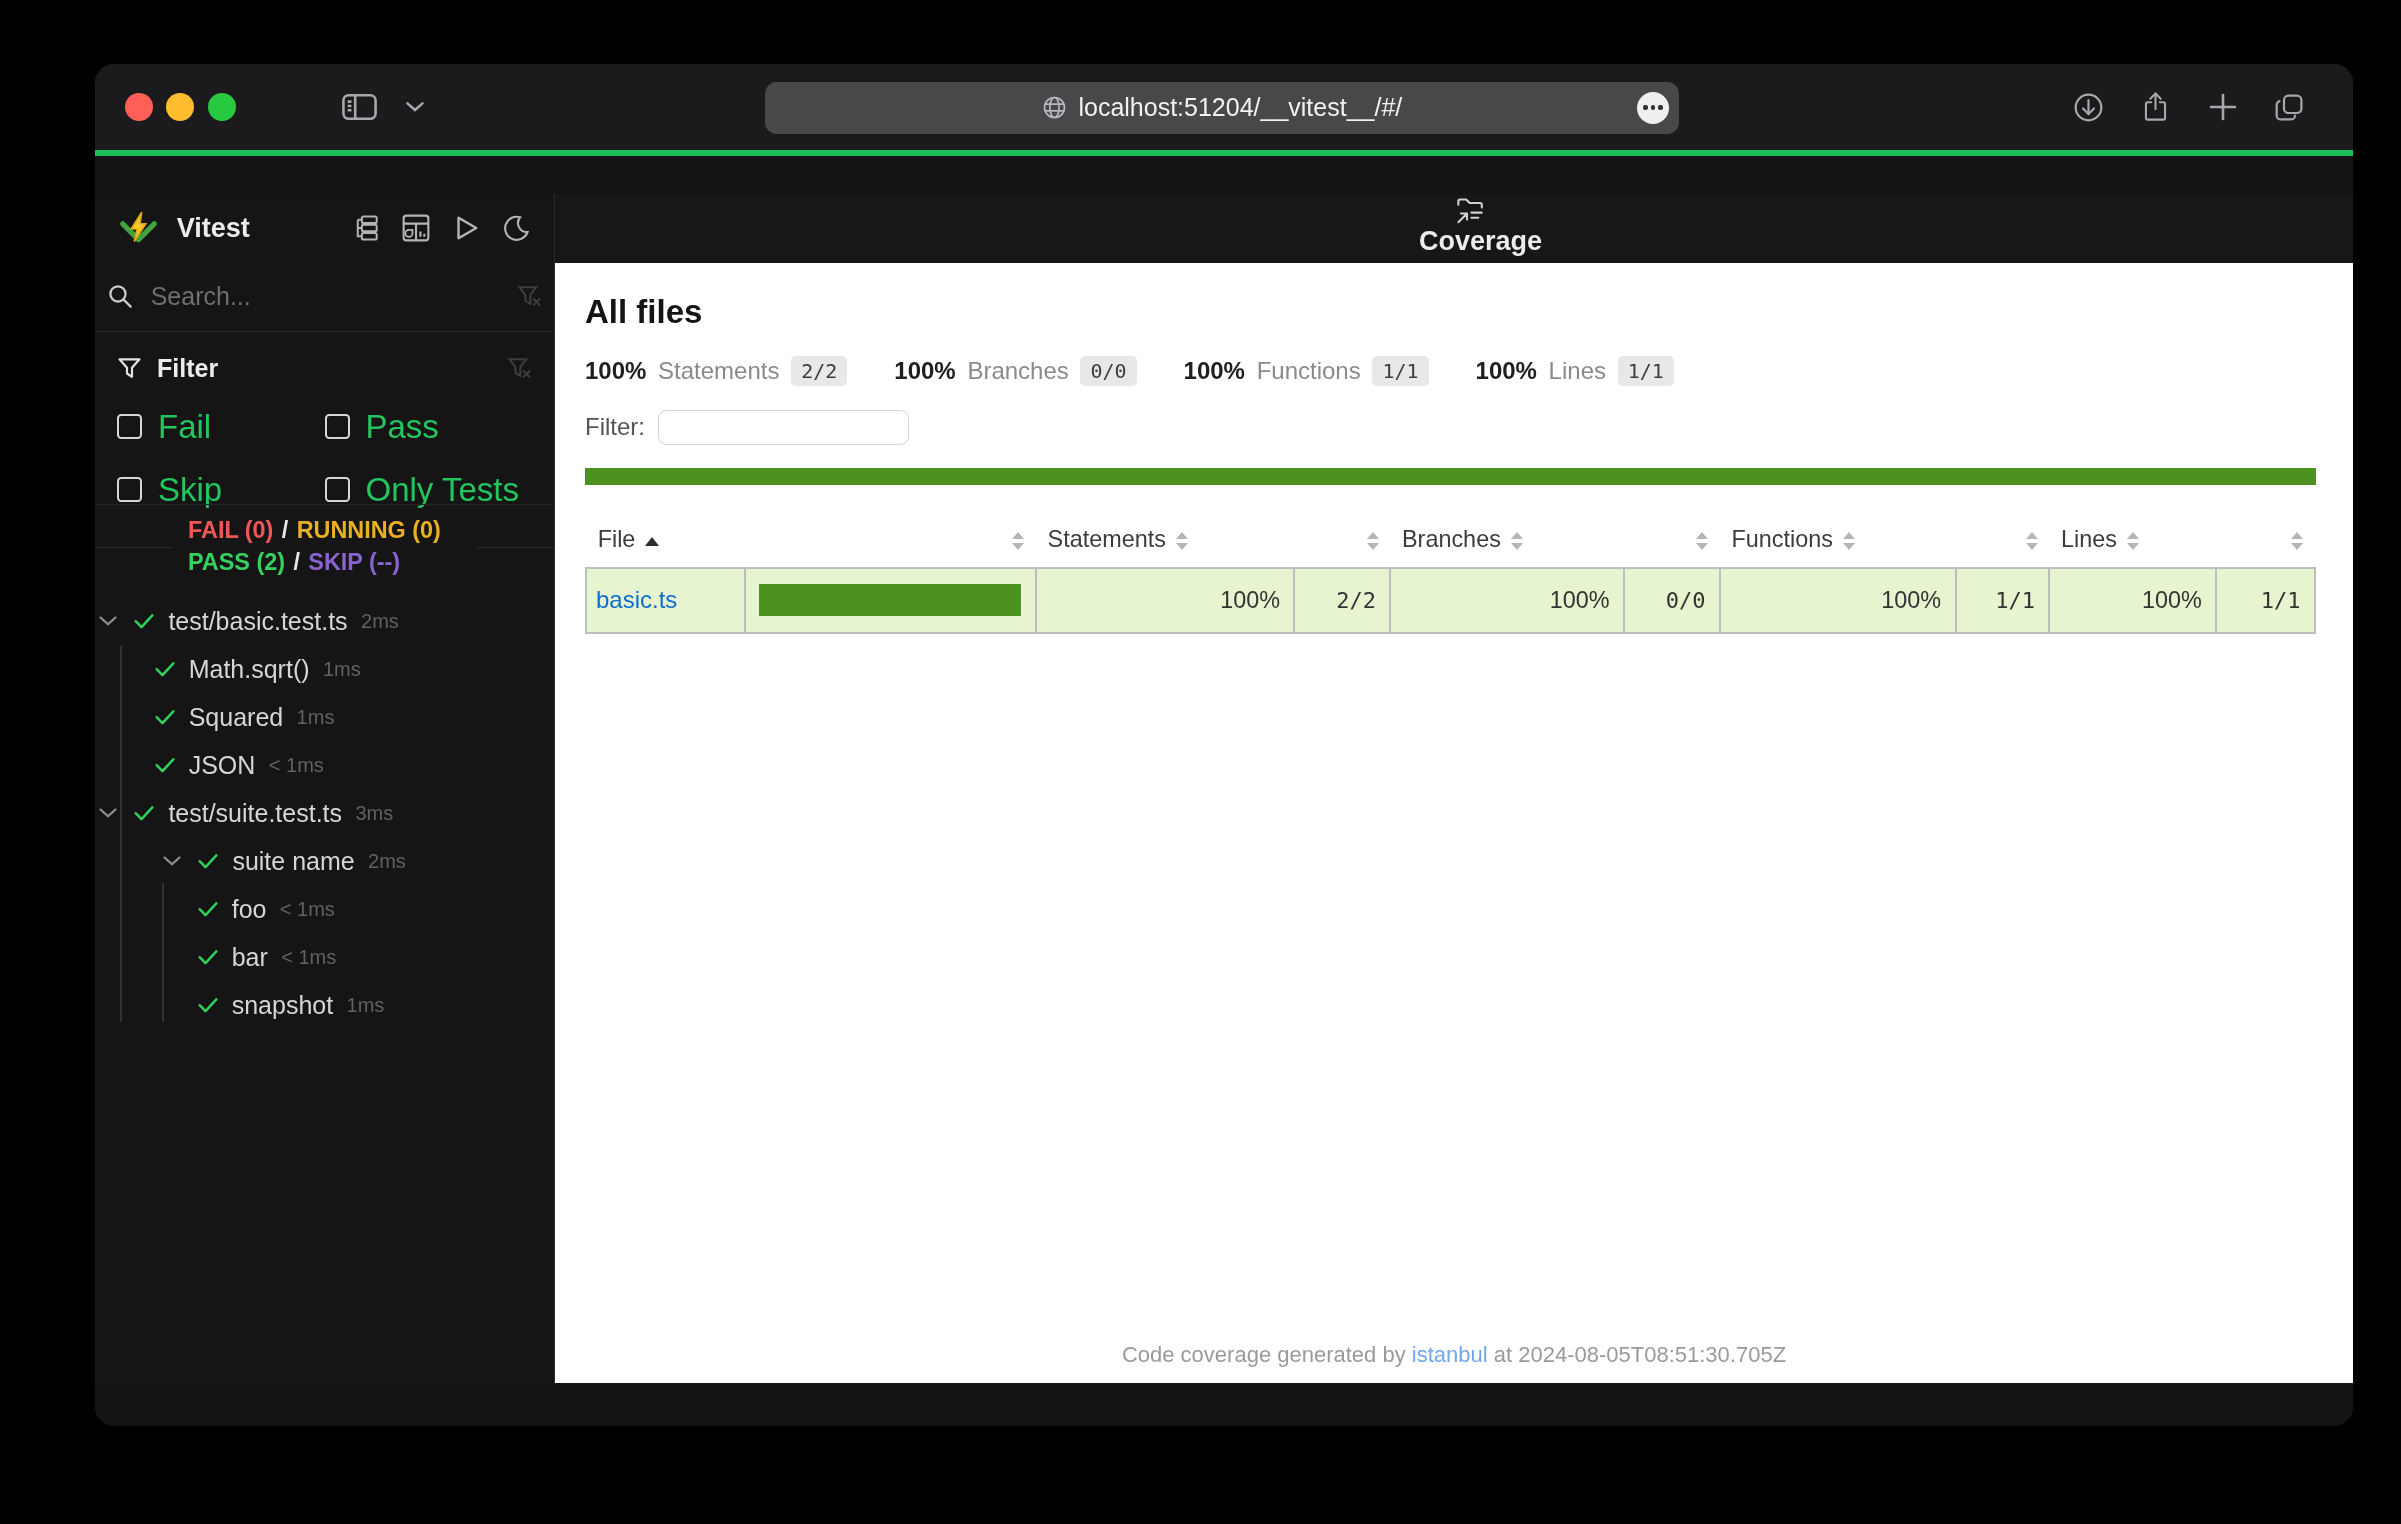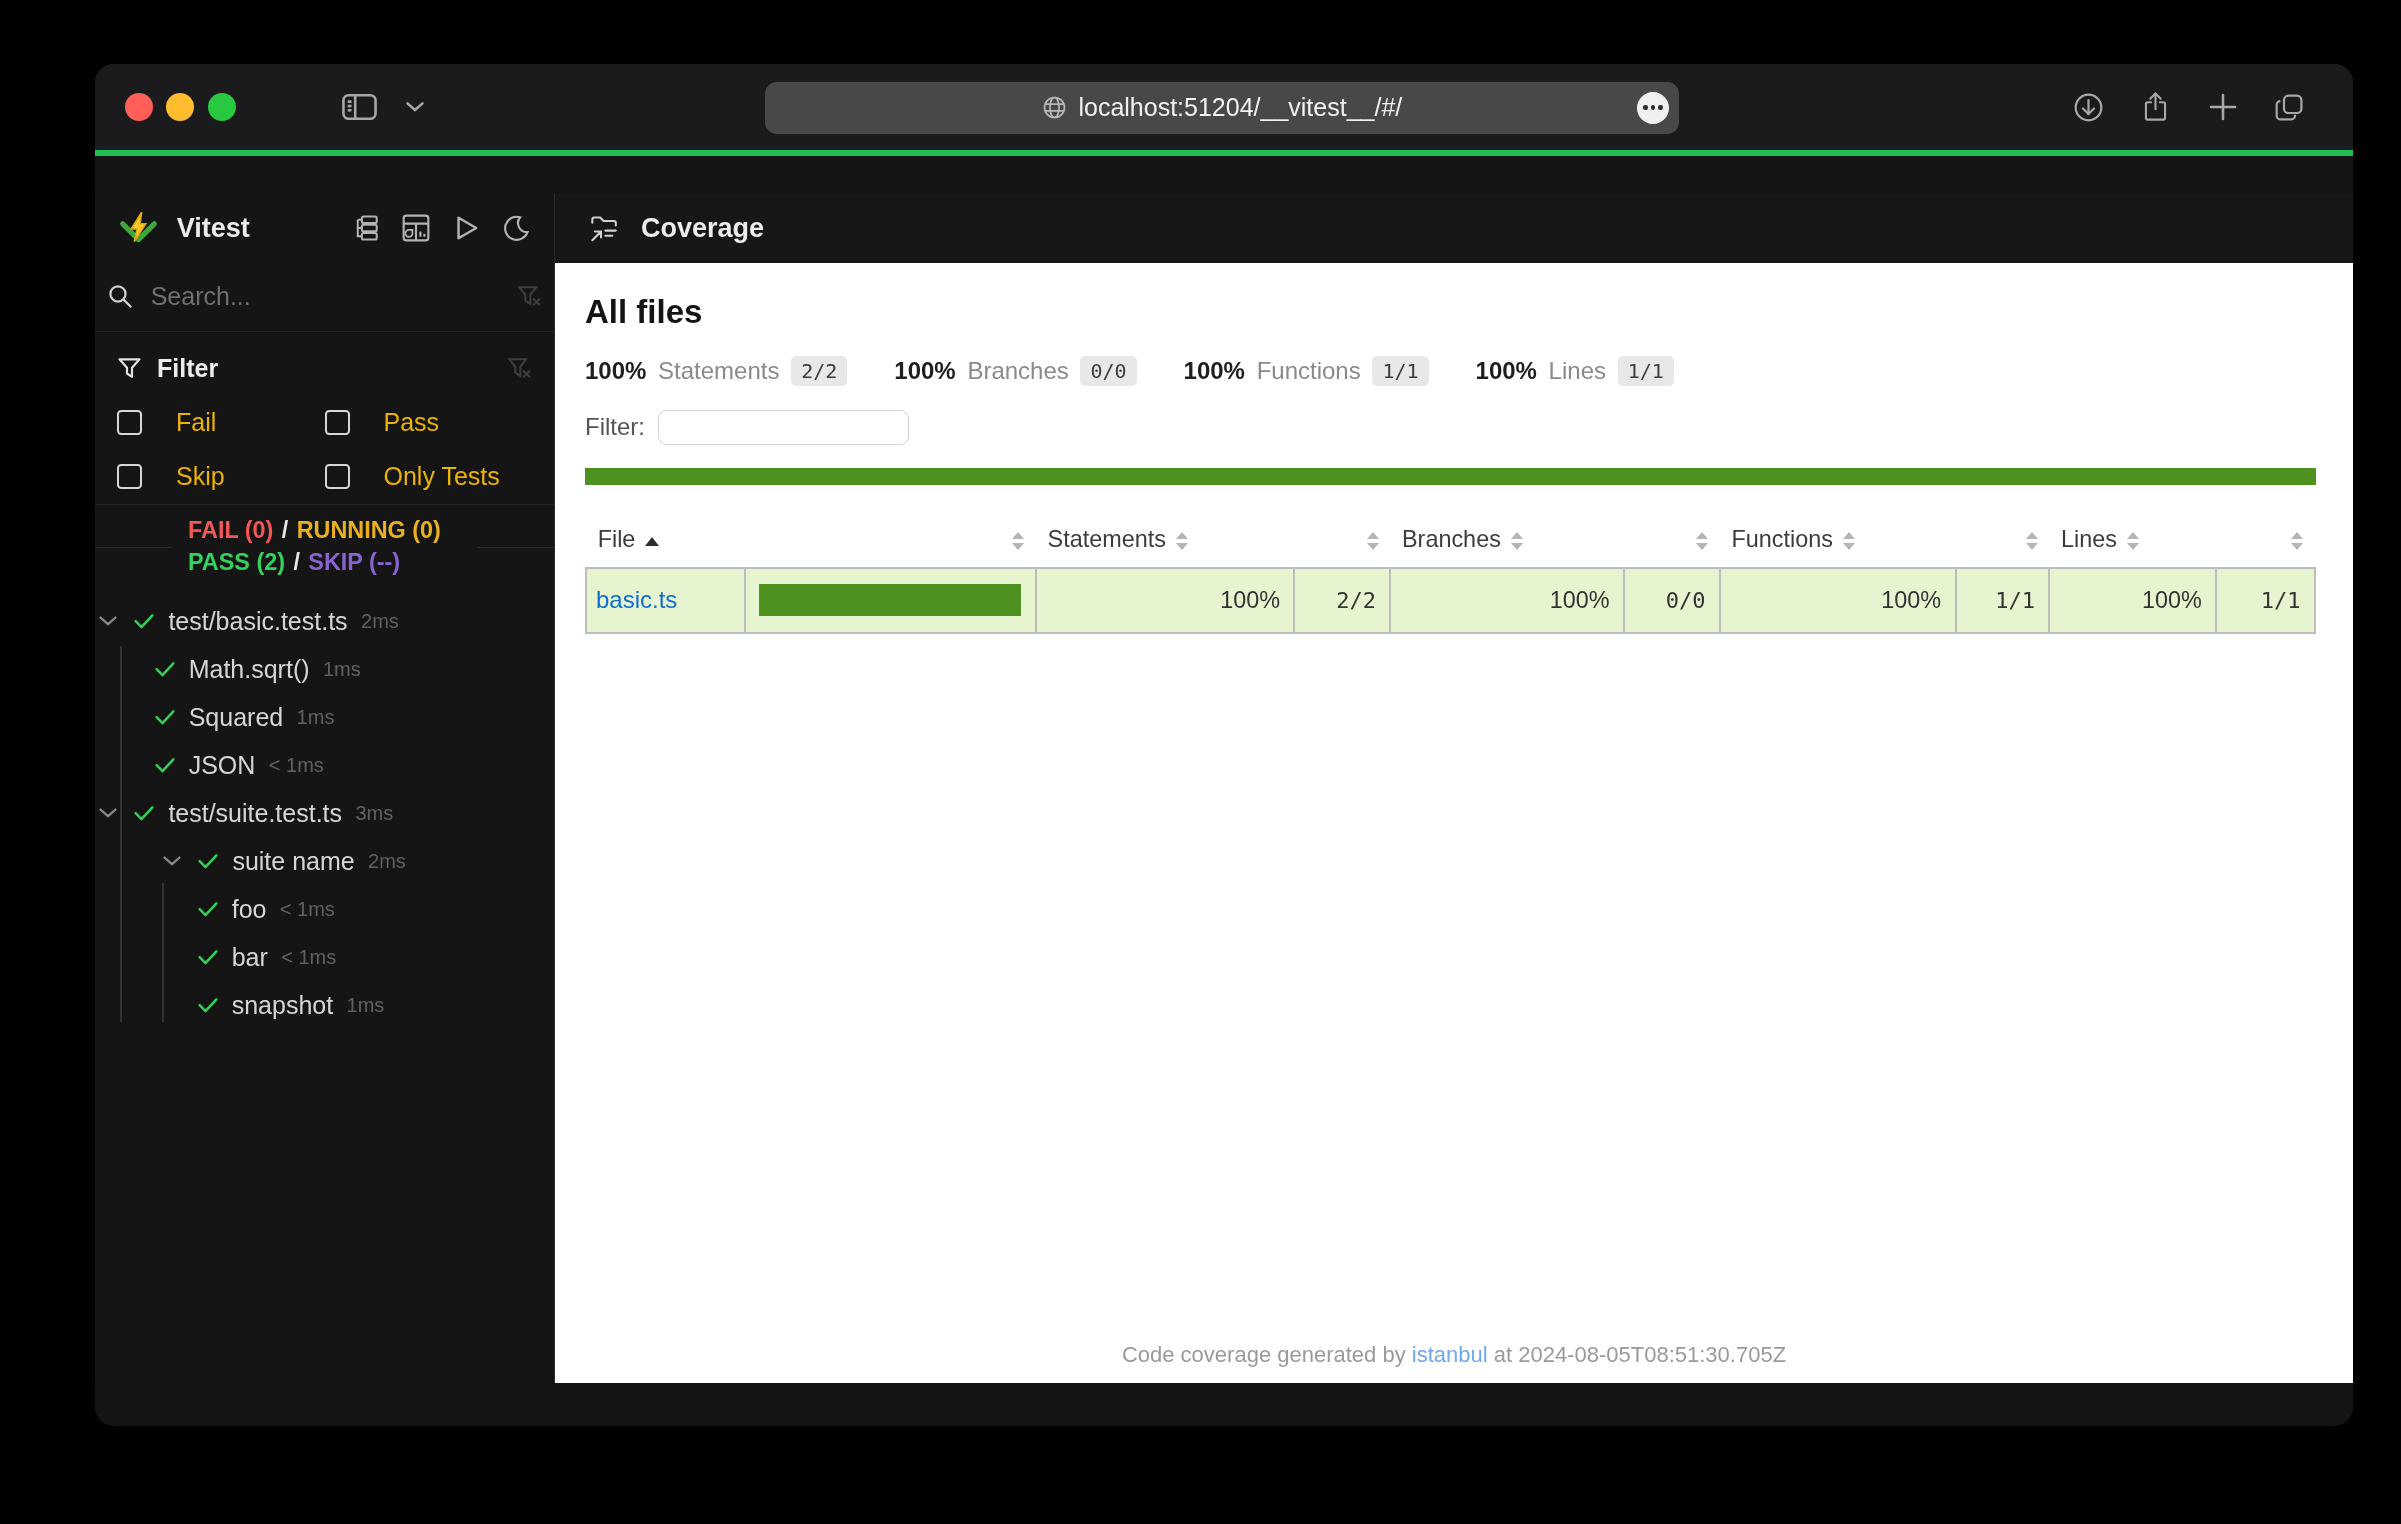--- a/index.html
+++ b/index.html
@@ -37,40 +37,40 @@
   .sb-hicon{width:33px;height:33px;display:flex;align-items:center;justify-content:center;}
   .sb-search{height:69px;display:flex;align-items:center;padding:0 12px;border-bottom:1.7px solid #262626;}
   .sb-search input{flex:1;margin-left:16.7px;background:transparent;border:none;outline:none;color:#ddd;font-size:25px;font-family:"Liberation Sans",sans-serif;}
   .sb-search input::placeholder{color:#6f6f6f;}
   .dim-icon{color:#3e3e3e;display:flex;}
   .sb-filter{height:172px;padding:22px 22px 0 22px;}
   .sb-filter-title{display:flex;align-items:center;color:#ececec;}
   .sb-filter-title .t{font-size:25px;font-weight:700;margin-left:15px;}
   .sb-filter-title .clear{margin-left:auto;}
   .cb-grid{margin-top:25px;display:grid;grid-template-columns:1fr 1fr;row-gap:25px;}
-  .cb{display:flex;align-items:center;gap:34px;font-size:25px;color:#eab308;cursor:default;}
+  .cb{display:flex;align-items:center;gap:16px;font-size:33px;color:#22c55e;cursor:default;}
   .cb .box{width:25px;height:25px;border:2.5px solid #d6d6d6;border-radius:4.2px;background:transparent;}
   .sb-status{position:relative;height:85px;border-top:1.7px solid #242424;padding-left:93px;display:flex;flex-direction:column;justify-content:center;gap:5px;font-size:23.4px;font-weight:700;}
   .sb-status .tick{position:absolute;top:42px;height:1.7px;background:#2d2d2d;}
   .sb-status .tick.l{left:0;width:77px;}
   .sb-status .tick.r{right:0;width:77px;}
   .st-fail{color:var(--fail)} .st-run{color:var(--running)} .st-pass{color:var(--pass)} .st-skip{color:var(--skip)}
   .st-sep{color:#e8e8e8;padding:0 8.4px;}
   .sb-tree{position:relative;flex:1;padding-top:8.4px;font-size:25px;color:#d6d6d6;overflow:hidden;}
   .trow{display:flex;align-items:center;height:48px;}
   .trow .chev{width:25px;display:flex;justify-content:center;color:#8a8a8a;}
   .trow .chk{width:25px;display:flex;justify-content:center;margin-left:11.7px;}
   .trow.nochev .chk{margin-left:0;}
   .trow .lbl{margin-left:11.7px;}
   .trow .dur{margin-left:13.4px;font-size:20px;color:#616161;}
   .pl0{}.pl1{padding-left:57px}.pl1b{padding-left:64px}.pl2{padding-left:100px}
   .guide{position:absolute;width:1.7px;background:#323232;}
 
   
-  .main-header{height:69px;background:#171717;display:flex;align-items:center;padding-left:33px;color:#ececec;}
+  .main-header{height:69px;background:#171717;display:flex;align-items:center;padding-left:33px;color:#ececec;flex-direction:column;}
   .main-header .t{font-size:27px;font-weight:700;margin-left:20px;}
   .main-body{padding:0 37px 0 30px;color:#333;}
   .all-files{margin-top:30px;font-size:33px;font-weight:700;color:#141414;}
   .summary{margin-top:25px;display:flex;align-items:center;gap:47px;}
   .sum-item{display:flex;align-items:center;gap:11.7px;font-size:24px;}
   .sum-item .pct{font-weight:700;color:#1f1f1f;}
   .sum-item .lbl{color:#8a8a8a;}
   .badge{background:#e8e8e8;border-radius:5px;padding:3.3px 10px;font-family:"DejaVu Sans Mono",monospace;font-size:20px;color:#3c3c3c;}
   .hint{margin-top:32px;font-size:24px;color:#8a8a8a;}
   .filter-row{margin-top:23.4px;display:flex;align-items:center;gap:13.4px;font-size:24px;color:#555;}

